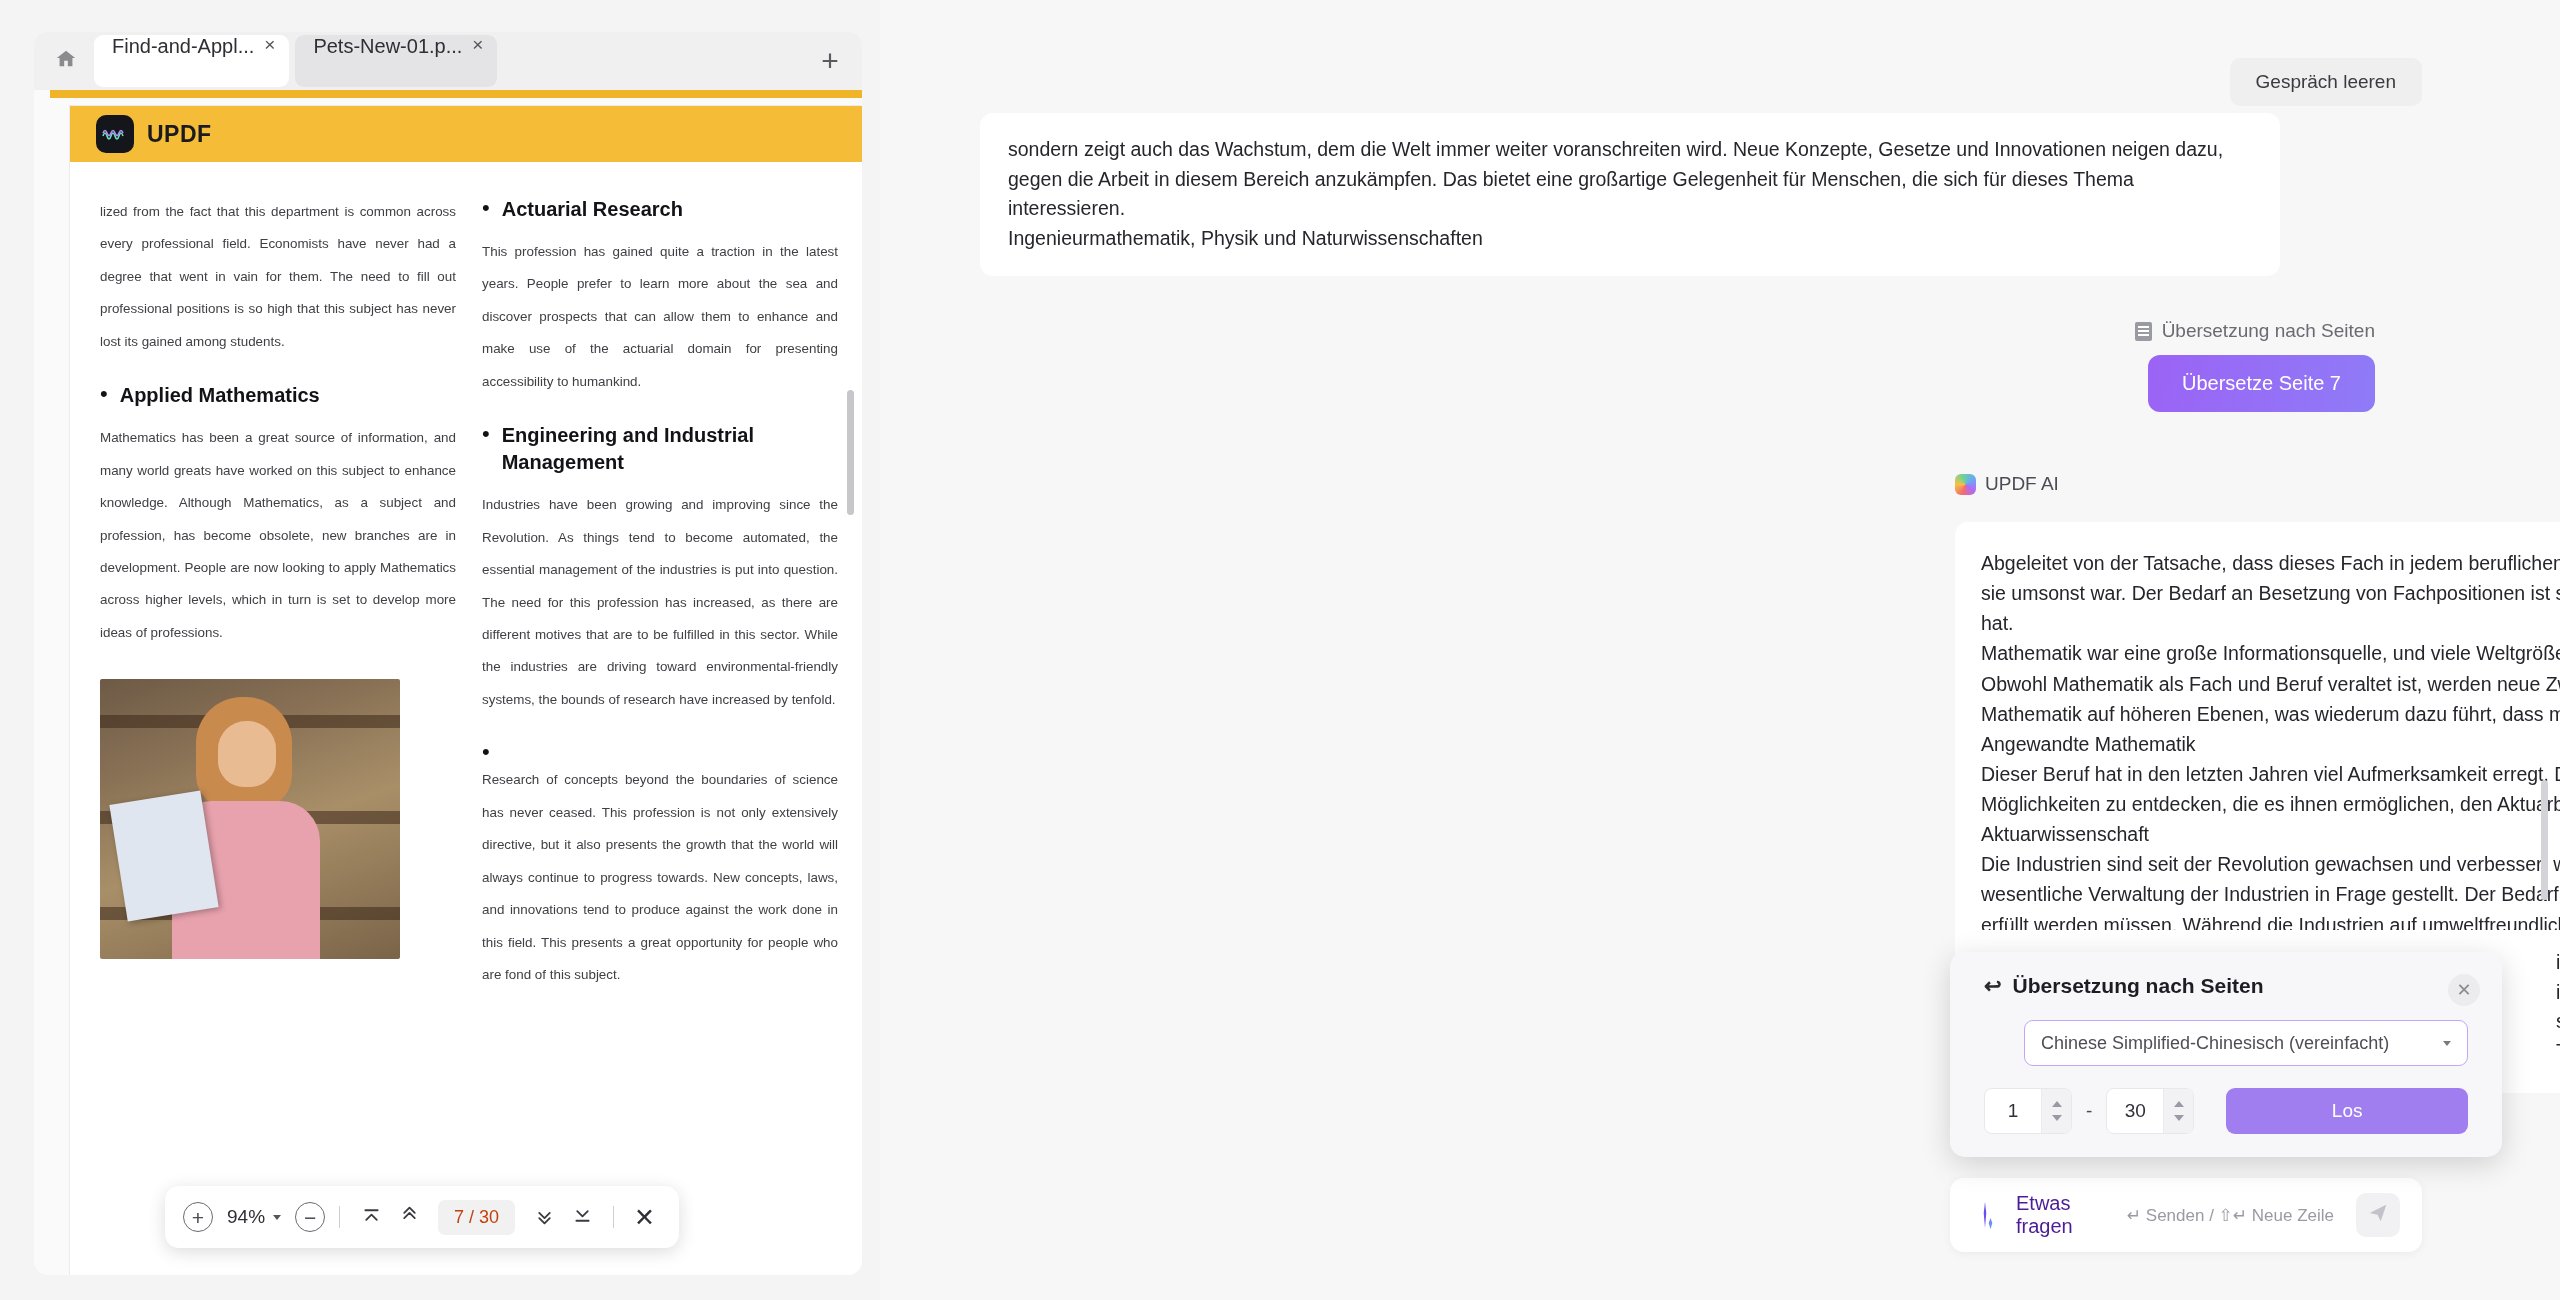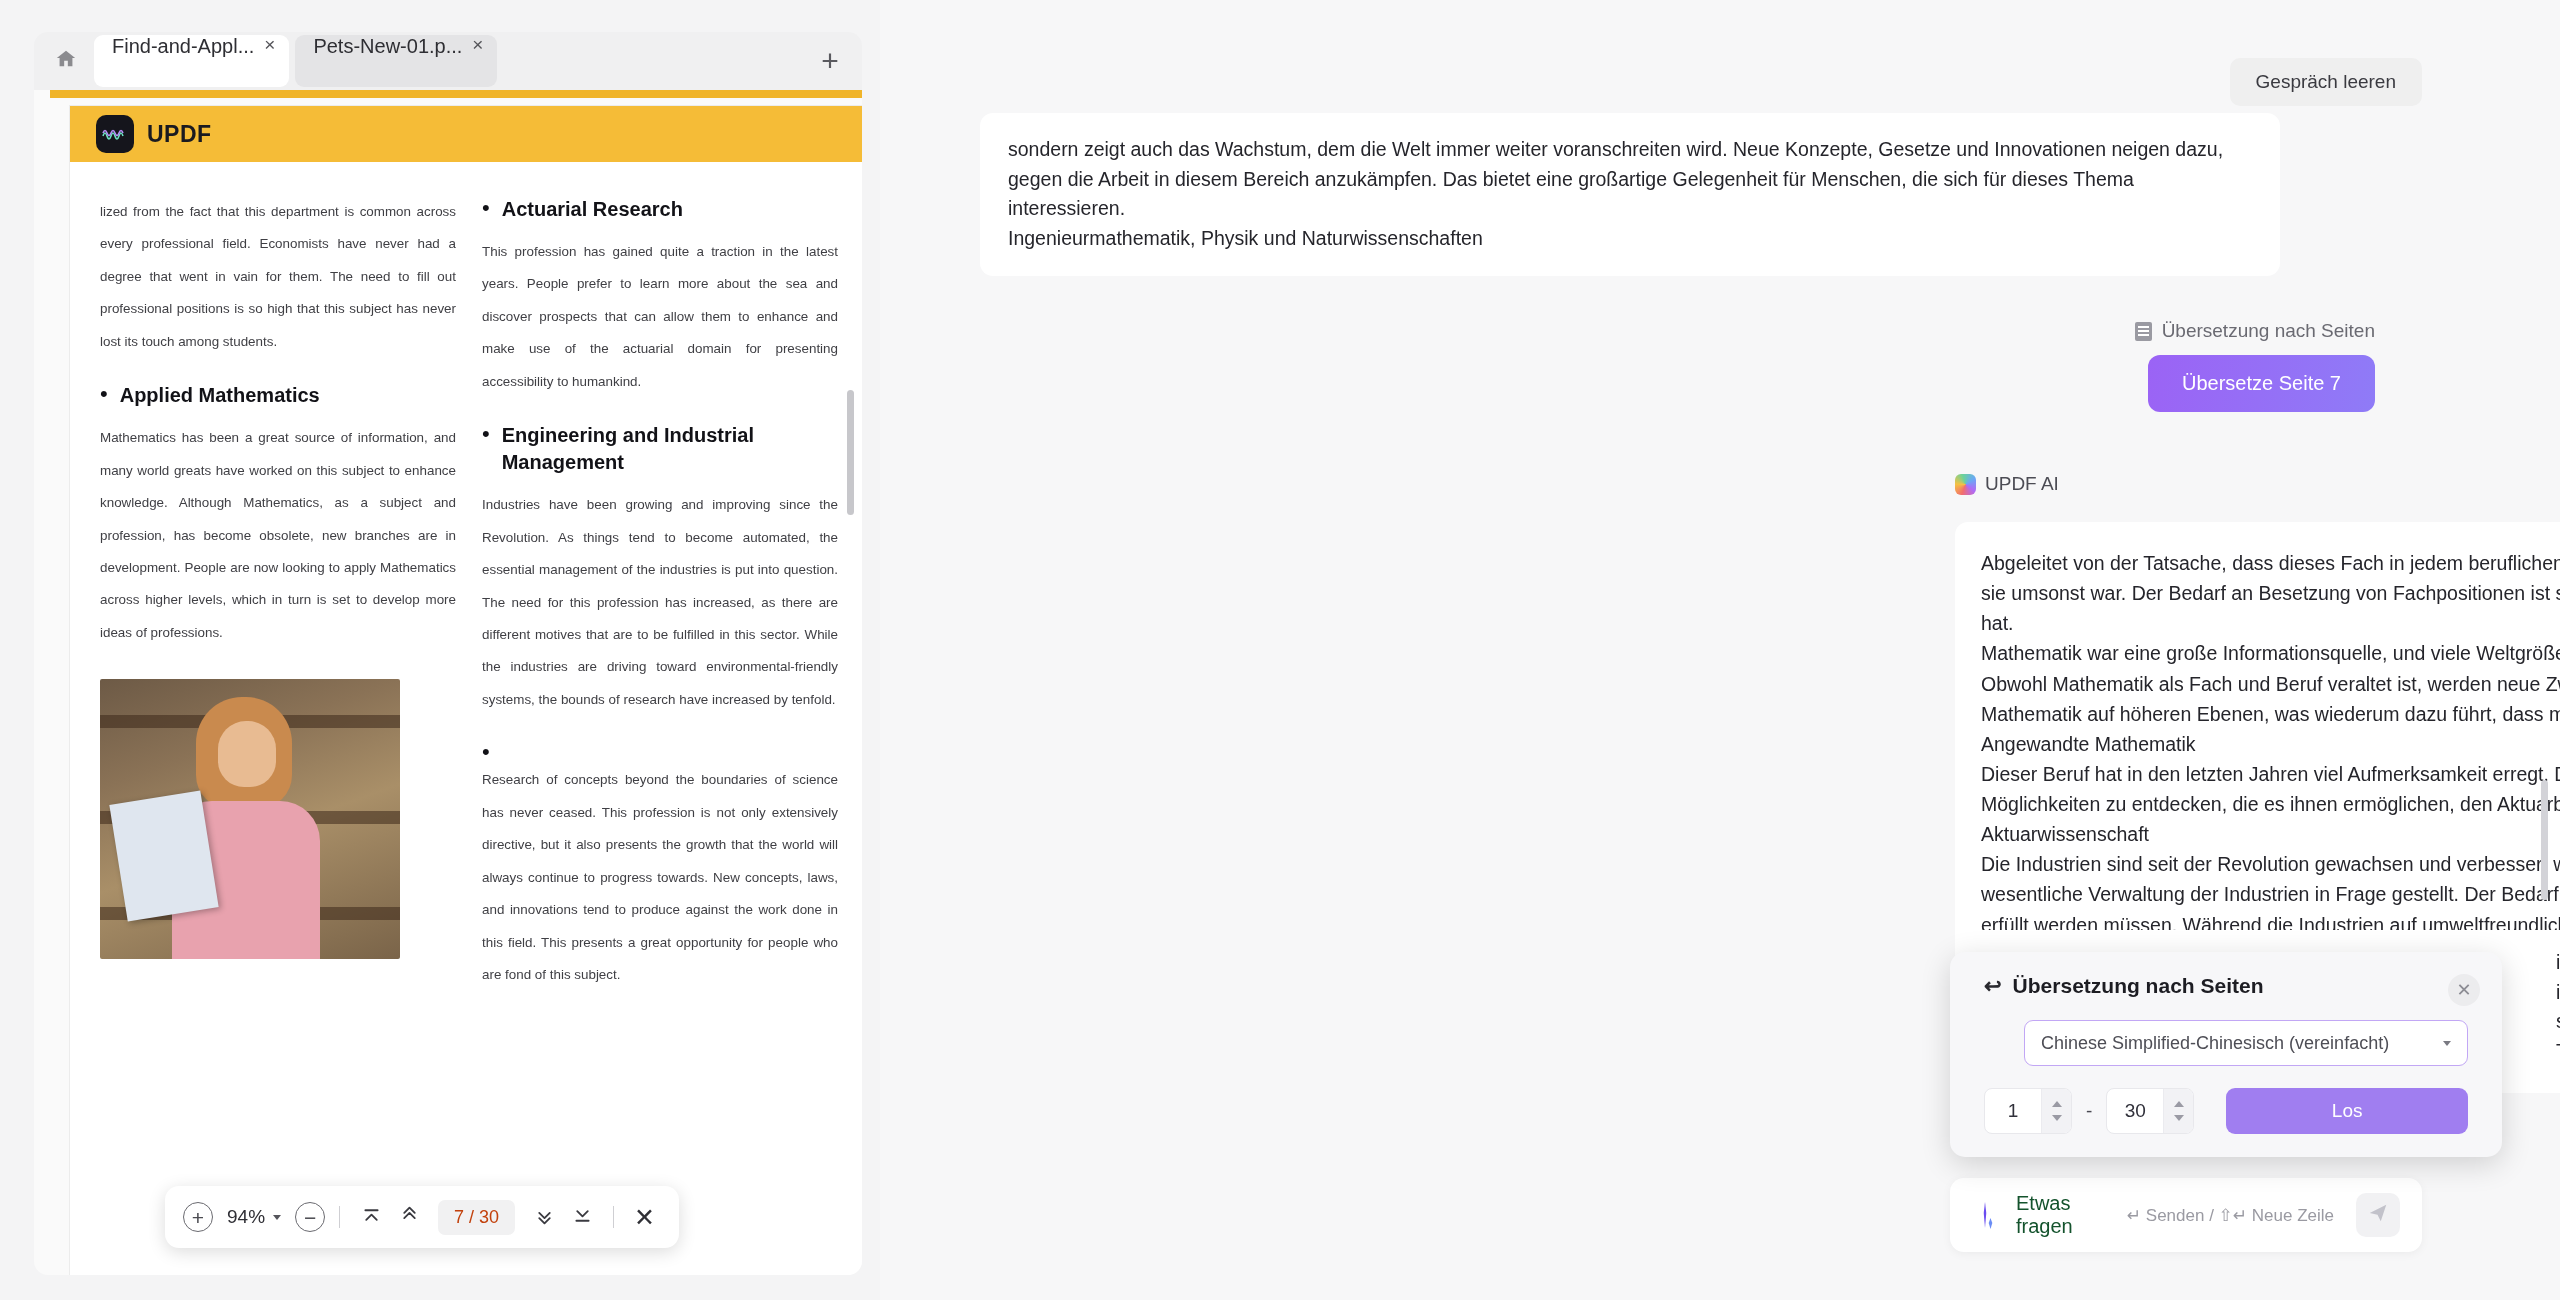--- a/index.html
+++ b/index.html
@@ -264,21 +264,21 @@
   .spark { width: 26px; height: 26px; position: relative; flex: 0 0 26px; }
   .spark:before {
     content:""; position:absolute; left:9px; top:0; width:8px; height:26px;
     background:#6b4df0; clip-path: polygon(50% 0%, 66% 42%, 50% 100%, 34% 42%);
   }
   .spark:after {
     content:""; position:absolute; left:14px; top:16px; width:9px; height:11px;
     background:#6b8df5; clip-path: polygon(50% 0%, 70% 46%, 50% 100%, 30% 46%);
   }
   .composer-input {
-    flex: 1; margin-left: 18px; font-size: 20px; color: #14532d;
+    flex: 1; margin-left: 18px; font-size: 20px; color: #4c1d95;
   }
   .hint { font-size: 17px; color: #9a9aa2; margin-right: 22px; white-space: nowrap; }
   .send-btn {
     width: 44px; height: 44px; border-radius: 10px; background: #f1f1f3;
     display:flex; align-items:center; justify-content:center;
   }
   .send-btn svg { width: 22px; height: 22px; fill: #c2c2ca; }
 </style>
 </head>
 <body>
@@ -316,21 +316,21 @@
               <path d="M1 8 q2-6 4 0 t4 0 t4 0 t4 0 t4 0" stroke="#6be0c0" fill="none" stroke-width="1.6"></path>
               <path d="M1 5 q2-5 4 0 t4 0 t4 0 t4 0 t4 0" stroke="#b58cf5" fill="none" stroke-width="1.6"></path>
             </svg>
           </span>
           <span class="updf-word">UPDF</span>
         </div>
 
         <div class="page-body">
 
           <div class="col">
-            <p class="pdf-p">lized from the fact that this department is common across every professional field. Economists have never had a degree that went in vain for them. The need to fill out professional positions is so high that this subject has never lost its touch among students.</p>
+            <p class="pdf-p">lized from the fact that this department is common across every professional field. Economists have never had a degree that went in vain for them. The need to fill out professional positions is so high that this subject has never lost its gained among students.</p>
             <div class="bullet-head">
               <span class="bullet-dot">•</span>
               <h2 class="pdf-h">Applied Mathematics</h2>
             </div>
             <p class="pdf-p">Mathematics has been a great source of information, and many world greats have worked on this subject to enhance knowledge. Although Mathematics, as a subject and profession, has become obsolete, new branches are in development. People are now looking to apply Mathematics across higher levels, which in turn is set to develop more ideas of professions.</p>
             <div class="photo">
               <div class="shelf" style="top:36px"></div>
               <div class="shelf" style="top:132px"></div>
               <div class="shelf" style="top:228px"></div>
               <div class="person-hair"></div>

